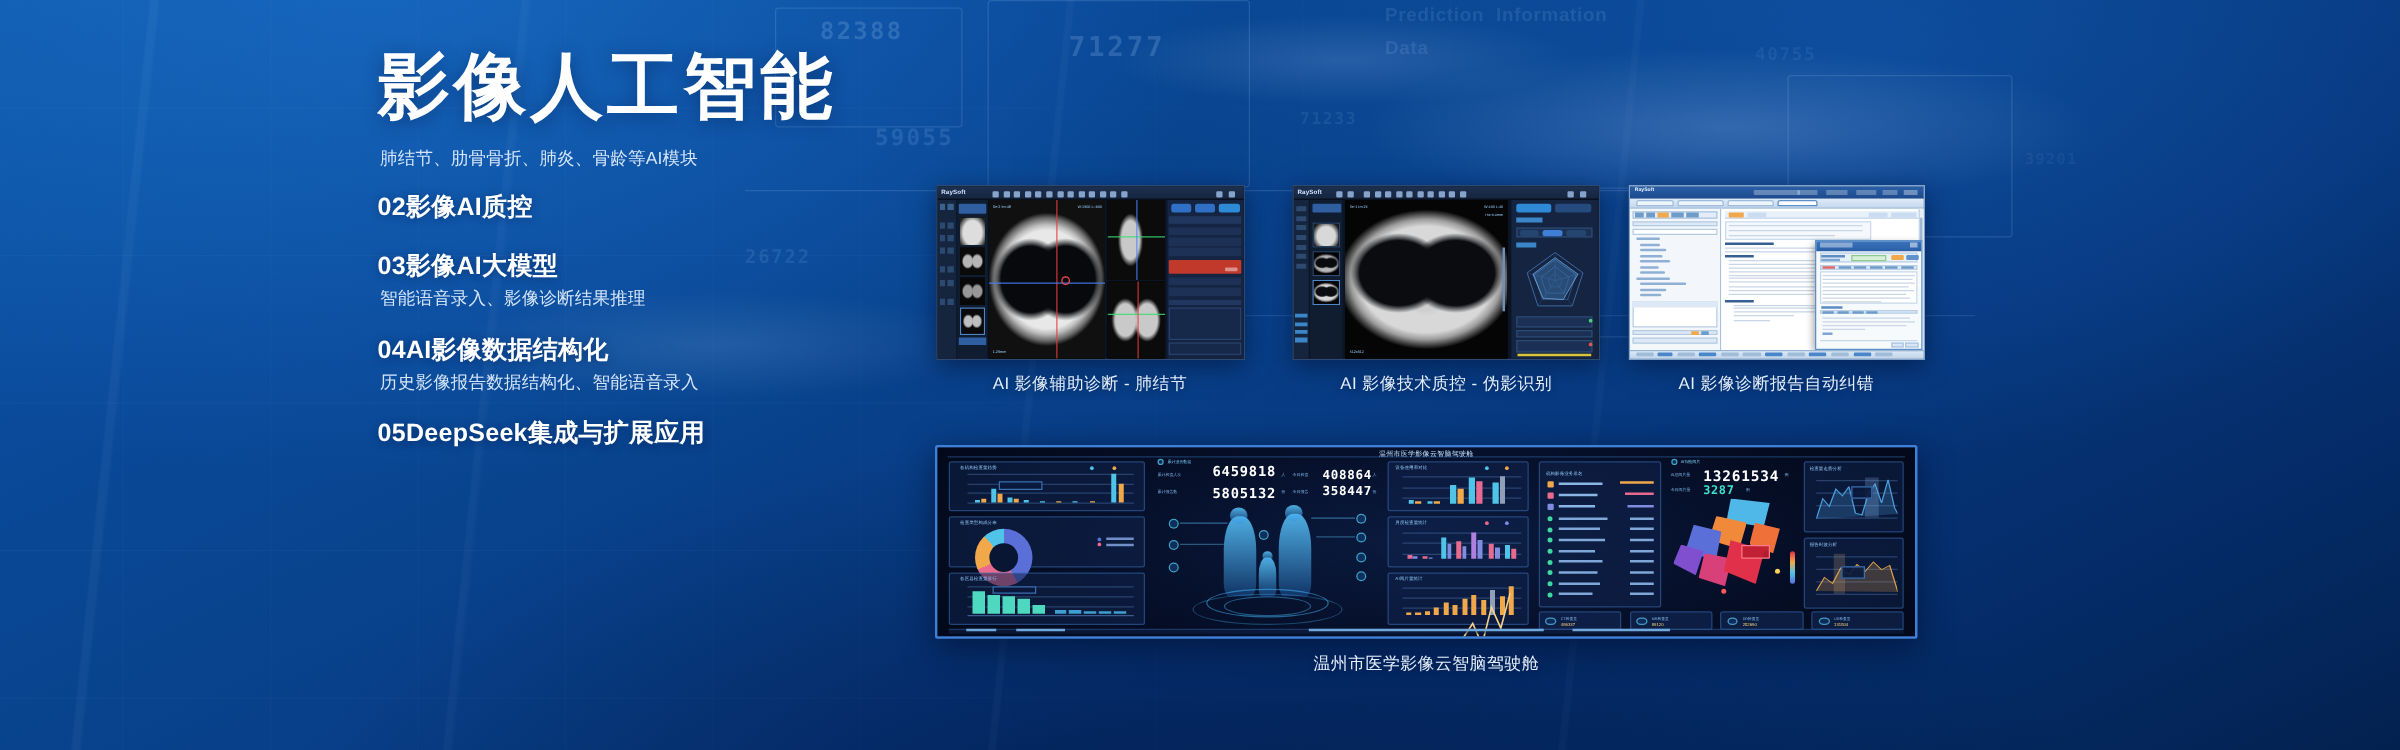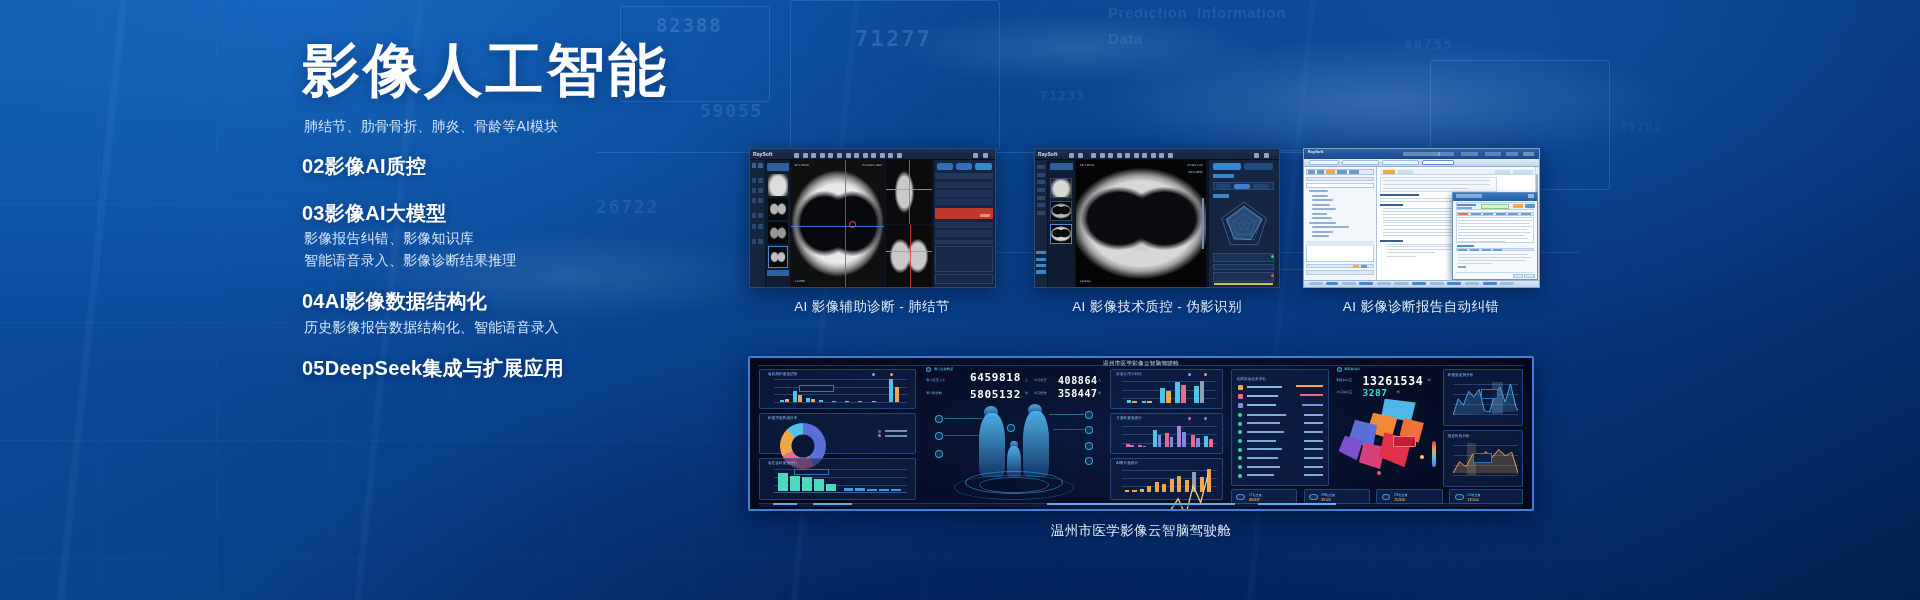--- a/index.html
+++ b/index.html
@@ -227,21 +227,21 @@
 <div id="stage">
 
   <div class="bg-layer bg-grid"></div>
   <div class="bg-layer bg-streaks"></div>
   <div class="bg-layer bg-wisp"></div>
 
   <div class="bg-layer">
     <div class="bgnum" style="left:656px;top:14px;font-size:19px;">82388</div>
     <div class="bgnum" style="left:855px;top:26px;font-size:22px;">71277</div>
     <div class="bgnum" style="left:700px;top:100px;font-size:18px;opacity:.75;">59055</div>
-    <div class="bgnum" style="left:596px;top:196px;font-size:18px;opacity:.6;">26722</div>
+    <div class="bgnum" style="left:596px;top:196px;font-size:15px;opacity:.6;">26722</div>
     <div class="bgnum" style="left:1040px;top:88px;font-size:13px;opacity:.5;">71233</div>
     <div class="bgnum" style="left:1404px;top:36px;font-size:14px;opacity:.42;">40755</div>
     <div class="bgnum" style="left:1620px;top:120px;font-size:12px;opacity:.35;">39201</div>
     <div class="bgword" style="left:1108px;top:4px;font-size:15px;">Prediction&nbsp;&nbsp;Information</div>
     <div class="bgword" style="left:1108px;top:30px;font-size:15px;">Data</div>
     <div class="bgbox" style="left:620px;top:6px;width:150px;height:96px;"></div>
     <div class="bgbox" style="left:790px;top:0px;width:210px;height:150px;"></div>
     <div class="bgbox" style="left:1090px;top:150px;width:260px;height:120px;"></div>
     <div class="bgbox" style="left:1430px;top:60px;width:180px;height:130px;"></div>
     <div class="bar" style="left:596px;top:152px;width:900px;height:1px;background:rgba(165,210,255,.16);"></div>
@@ -255,21 +255,20 @@
     <div class="feature f1">
       <div class="feat-desc">肺结节、肋骨骨折、肺炎、骨龄等AI模块</div>
     </div>
 
     <div class="feature f2">
       <div class="feat-title">02影像AI质控</div>
     </div>
 
     <div class="feature f3">
       <div class="feat-title">03影像AI大模型</div>
-      <div class="feat-desc">影像报告纠错、影像知识库</div>
       <div class="feat-desc">智能语音录入、影像诊断结果推理</div>
     </div>
 
     <div class="feature f4">
       <div class="feat-title">04AI影像数据结构化</div>
       <div class="feat-desc">历史影像报告数据结构化、智能语音录入</div>
     </div>
 
     <div class="feature f5">
       <div class="feat-title">05DeepSeek集成与扩展应用</div>

